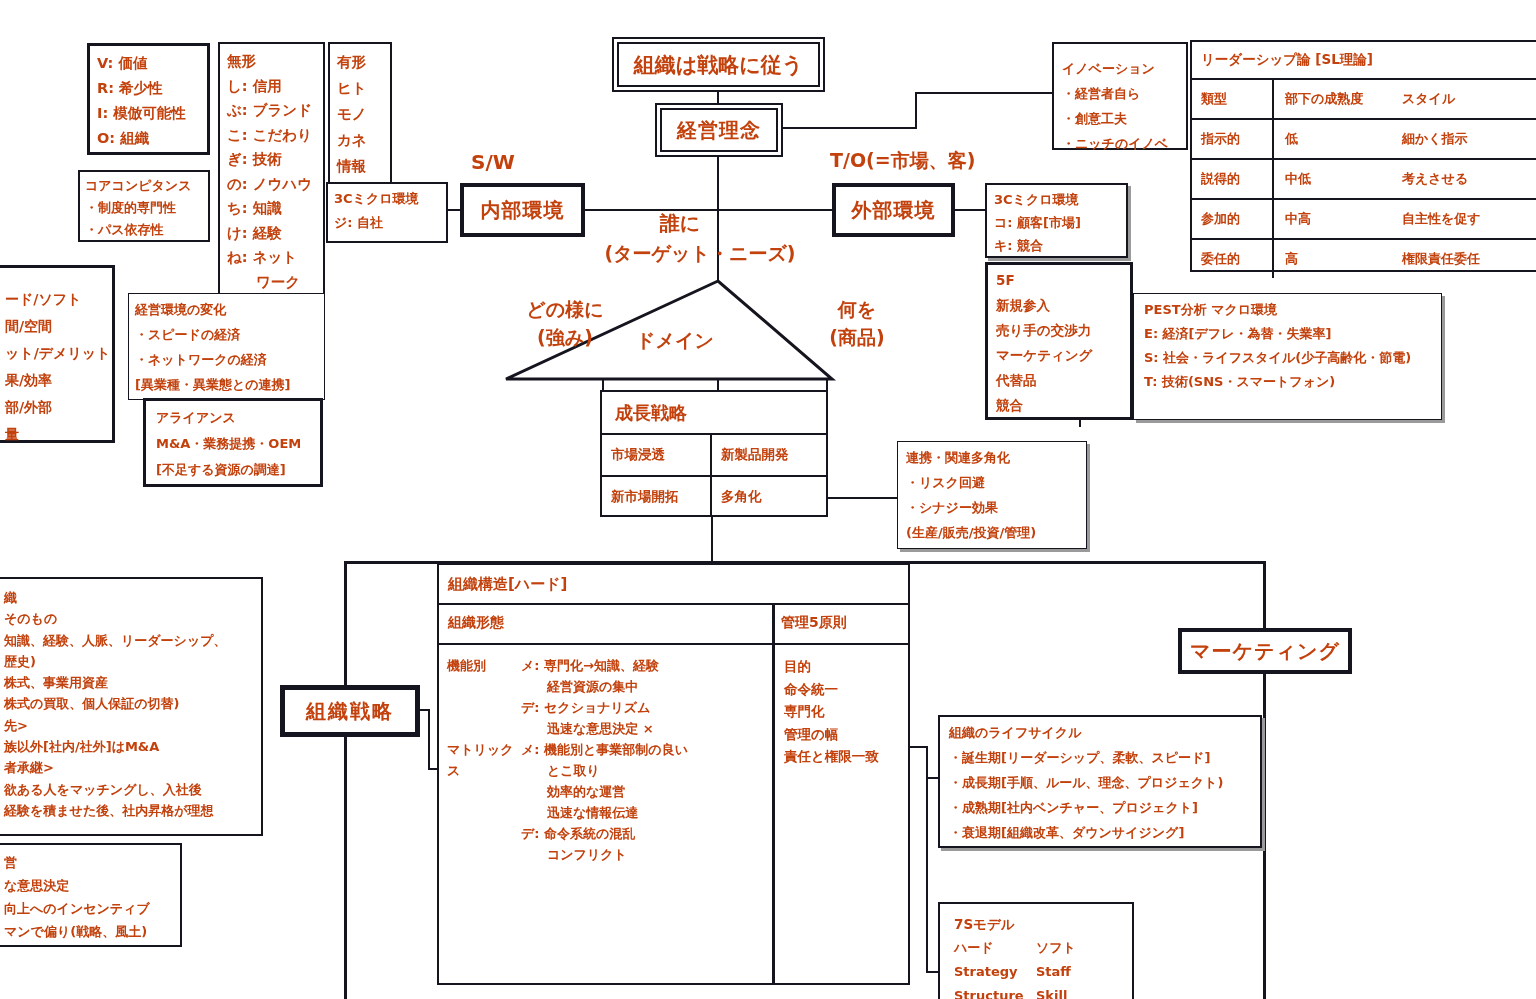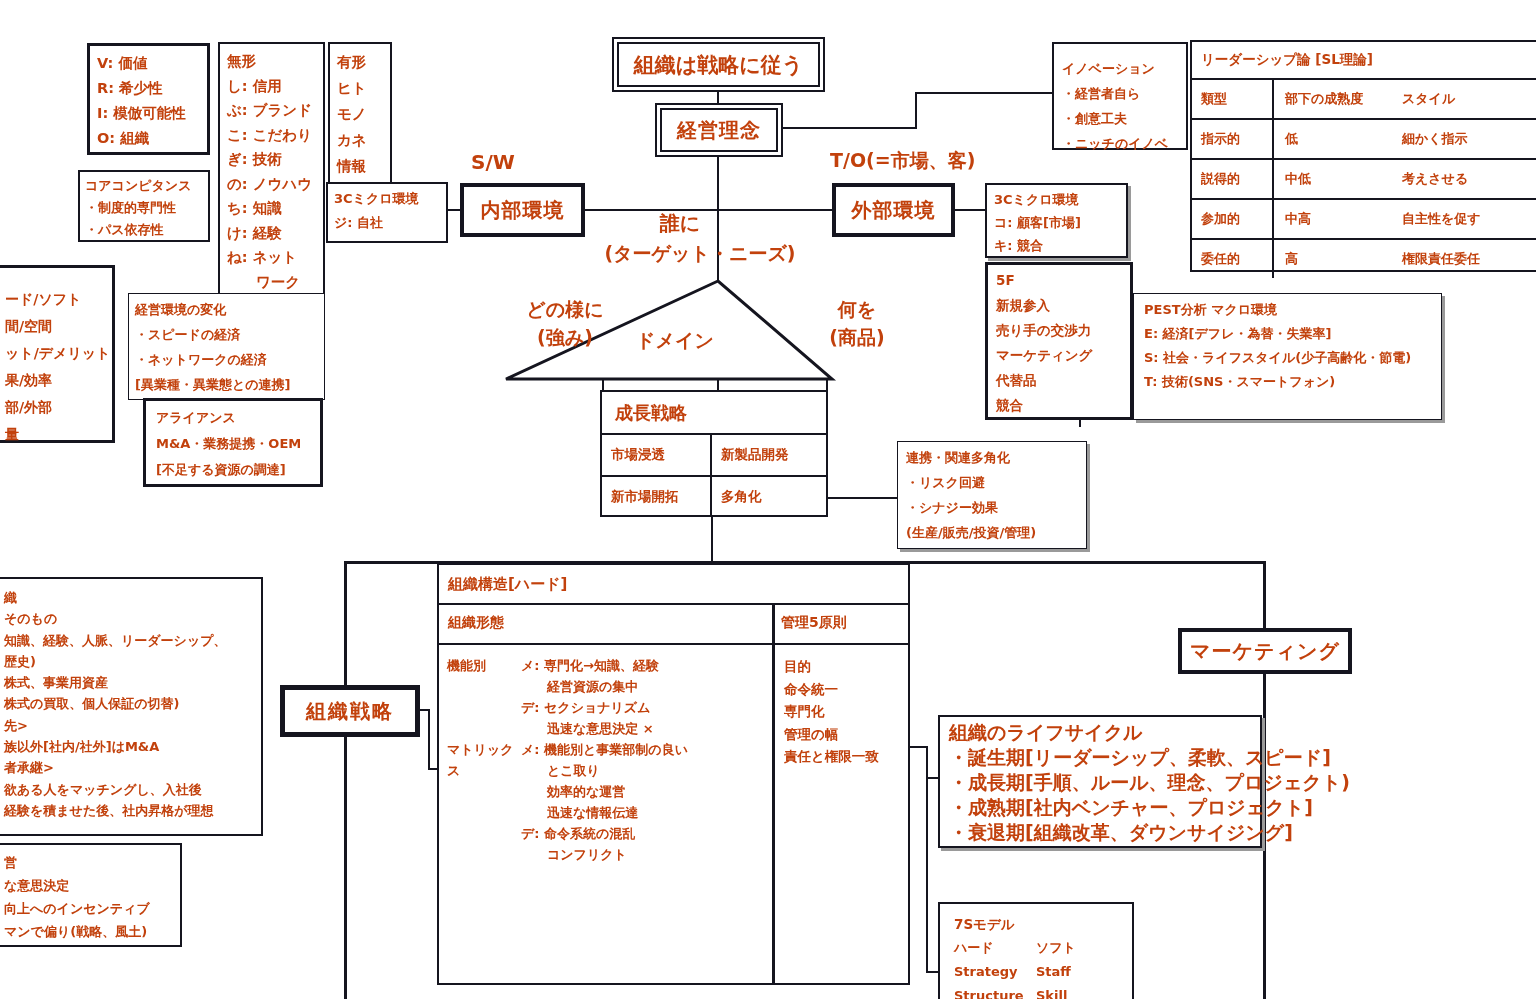--- a/index.html
+++ b/index.html
@@ -216,21 +216,21 @@
     <div class="lines" style="line-height:21.3px;font-size:13px;padding:8px 0 0 42px;"><div>織</div><div>そのもの</div><div>知識、経験、人脈、リーダーシップ、</div><div>歴史)</div><div>株式、事業用資産</div><div>株式の買取、個人保証の切替)</div><div>先&gt;</div><div>族以外[社内/社外]はM&amp;A</div><div>者承継&gt;</div><div>欲ある人をマッチングし、入社後</div><div>経験を積ませた後、社内昇格が理想</div></div>
   </div>
   <div class="box" style="left:-30px;top:843px;width:212px;height:104px;">
     <div class="lines" style="line-height:23px;font-size:13px;padding:6px 0 0 32px;"><div>営</div><div>な意思決定</div><div>向上へのインセンティブ</div><div>マンで偏り(戦略、風土)</div></div>
   </div>
 
   <div class="box b4 ctr" style="left:1178px;top:628px;width:174px;height:46px;font-size:20px;letter-spacing:1px;">
     <span>マーケティング</span>
   </div>
   <div class="box shadow" style="left:938px;top:715px;width:324px;height:133px;">
-    <div class="lines" style="line-height:25px;font-size:19px;padding:3px 9px;"><div>組織のライフサイクル</div><div>・誕生期[リーダーシップ、柔軟、スピード]</div><div>・成長期[手順、ルール、理念、プロジェクト)</div><div>・成熟期[社内ベンチャー、プロジェクト]</div><div>・衰退期[組織改革、ダウンサイジング]</div></div>
+    <div class="lines" style="line-height:25px;font-size:13px;padding:3px 9px;"><div>組織のライフサイクル</div><div>・誕生期[リーダーシップ、柔軟、スピード]</div><div>・成長期[手順、ルール、理念、プロジェクト)</div><div>・成熟期[社内ベンチャー、プロジェクト]</div><div>・衰退期[組織改革、ダウンサイジング]</div></div>
   </div>
   <div id="sevens">
     <div class="stitle">7Sモデル</div>
     <div class="srow">
       <span>ハード</span>
         <span>ソフト</span>
     </div>
     <div class="srow">
       <span>Strategy</span>
         <span>Staff</span>

